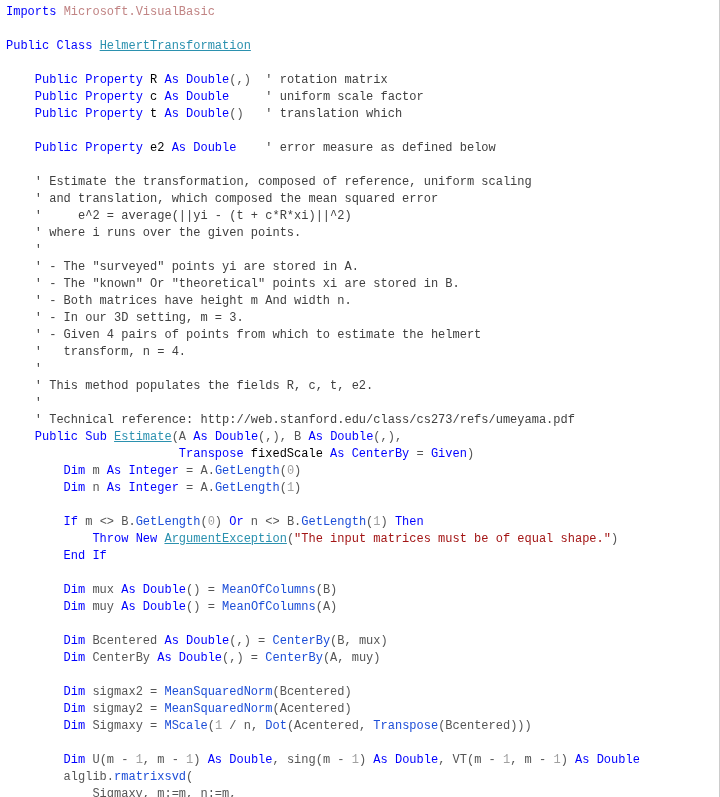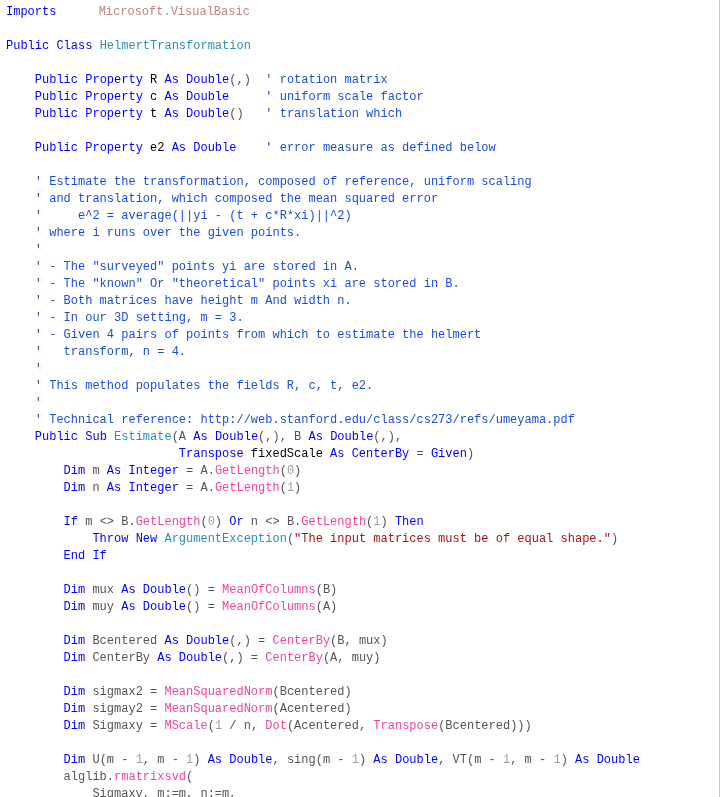--- a/index.html
+++ b/index.html
@@ -17,25 +17,25 @@
   pre.code {
     margin: 0;
     padding: 4px 4px 4px 6px;
     font-family: Consolas, "Liberation Mono", Menlo, monospace;
     font-size: 12px;
     line-height: 17px;
     white-space: pre;
     color: #555555;
   }
   .kw   { color: #0000ff; } 
-  .mod  { color: #C18484; margin-left: 35px; } 
-  .type { color: #2b91af; } 
-  .cmt  { color: #1d4ed8; } 
+  .mod  { color: #C18484; } 
+  .type { color: #2b91af; text-decoration: underline; } 
+  .cmt  { color: #404040; } 
   .str  { color: #a31515; } 
-  .fn   { color: #ec4899; } 
+  .fn   { color: #1d4ed8; } 
   .name { color: #000000; } 
   .num  { color: #A0A0A0; } 
 </style>
 </head>
 <body>
 
 <pre class="code"><span class="kw">Imports</span> <span class="mod">Microsoft.VisualBasic</span>
 
 <span class="kw">Public</span> <span class="kw">Class</span> <span class="type">HelmertTransformation</span>
 

